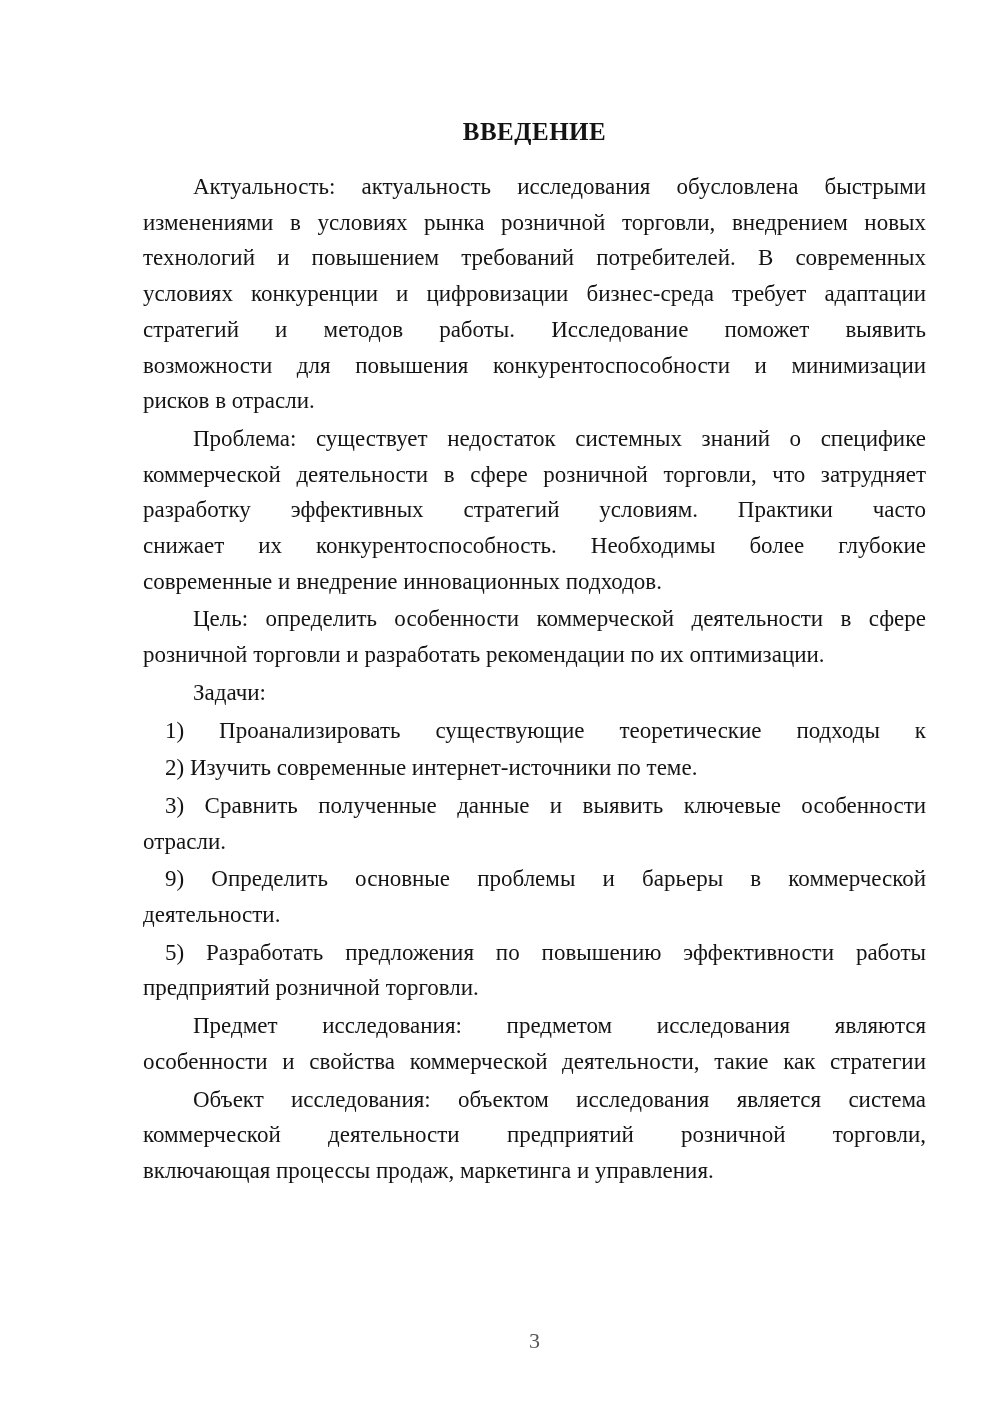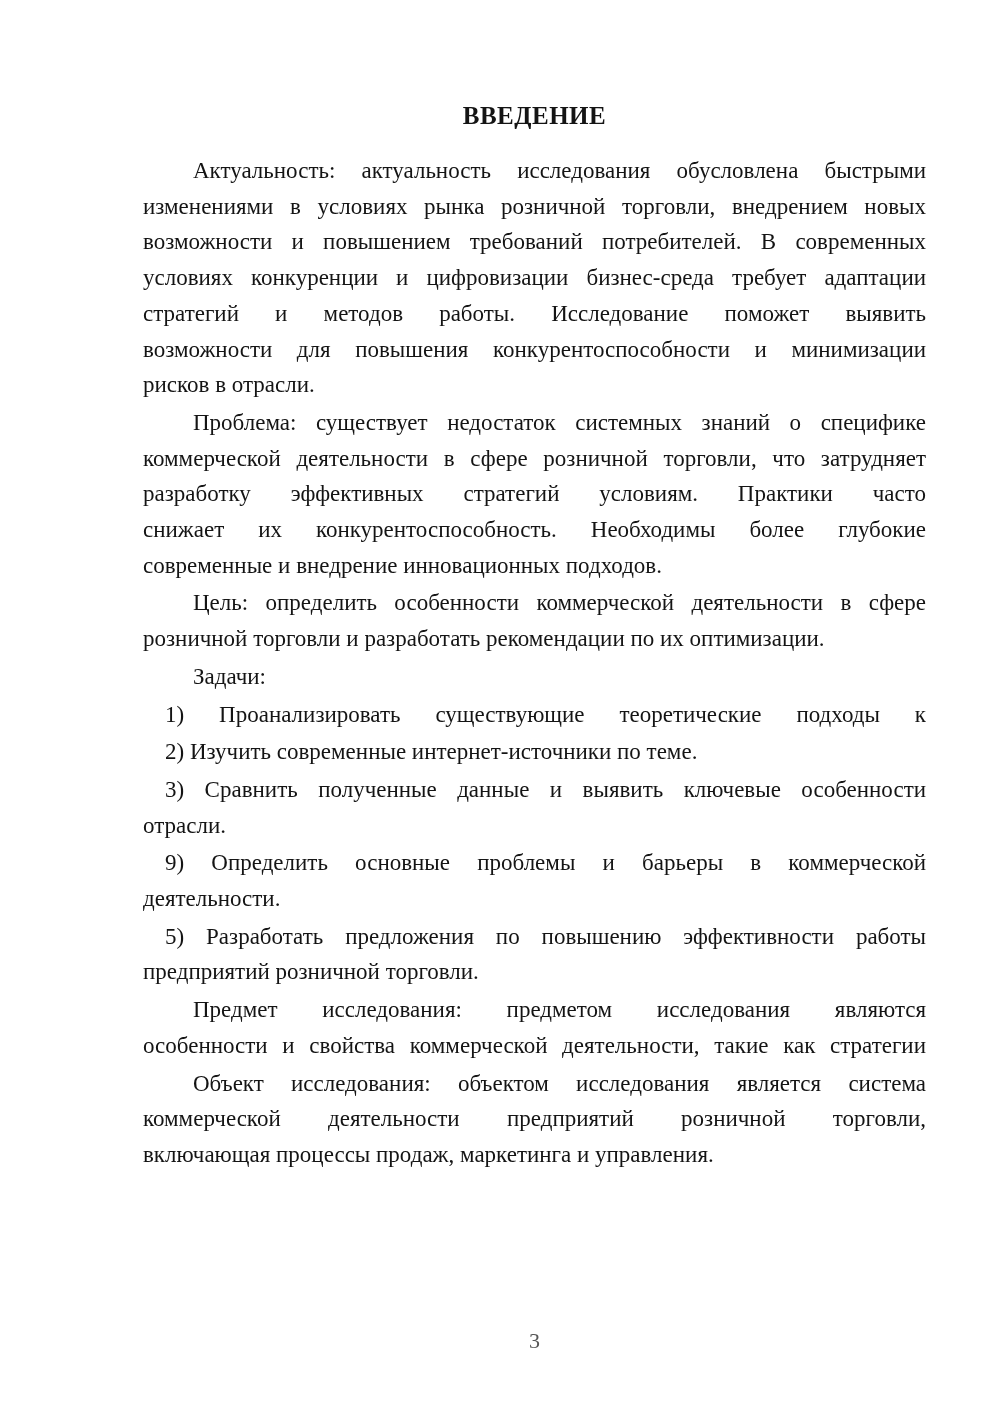--- a/index.html
+++ b/index.html
@@ -17,21 +17,21 @@
     color: #141414;
   }
   .doc {
     position: absolute;
     left: 143px;
     top: 0;
     width: 783px;
     height: 100%;
   }
   .doc-title {
-    margin: 0;
+    margin: 16px;
     padding-top: 98px;
     font-size: 25px;
     font-weight: 700;
     line-height: 36px;
     text-align: center;
     letter-spacing: 0.5px;
   }
   .para {
     margin: 2px 0 0 0;
     font-size: 23px;
@@ -65,21 +65,21 @@
 </head>
 <body>
 
 <div class="page">
   <div class="doc">
     <h1 class="doc-title">ВВЕДЕНИЕ</h1>
     <div id="document-body">
         <div class="para body">
           <div class="line first">Актуальность: актуальность исследования обусловлена быстрыми</div>
           <div class="line">изменениями в условиях рынка розничной торговли, внедрением новых</div>
-          <div class="line">возможности и повышением требований потребителей. В современных</div>
+          <div class="line">технологий и повышением требований потребителей. В современных</div>
           <div class="line">условиях конкуренции и цифровизации бизнес-среда требует адаптации</div>
           <div class="line">стратегий и методов работы. Исследование поможет выявить</div>
           <div class="line">возможности для повышения конкурентоспособности и минимизации</div>
           <div class="line last">рисков в отрасли.</div>
         </div>
         <div class="para body">
           <div class="line first">Проблема: существует недостаток системных знаний о специфике</div>
           <div class="line">коммерческой деятельности в сфере розничной торговли, что затрудняет</div>
           <div class="line">разработку эффективных стратегий условиям. Практики часто</div>
           <div class="line">снижает их конкурентоспособность. Необходимы более глубокие</div>

